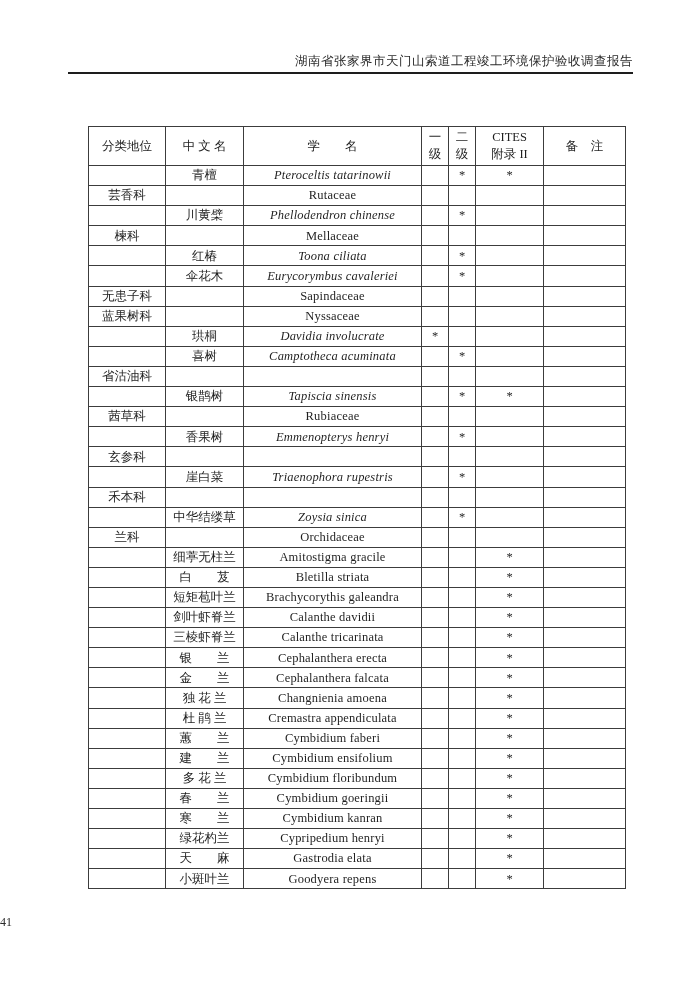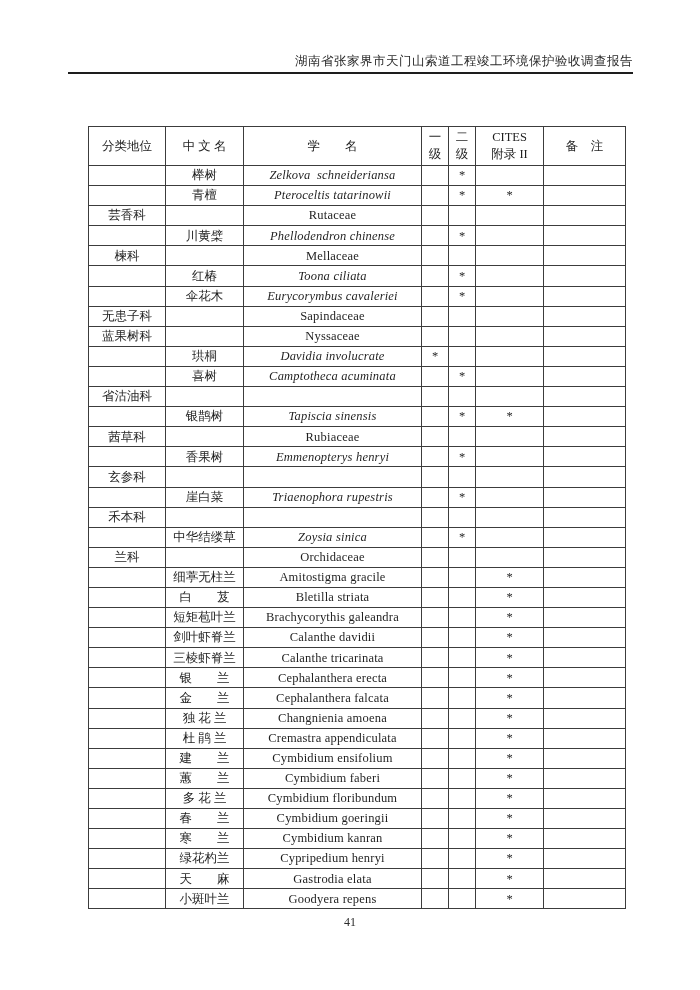--- a/index.html
+++ b/index.html
@@ -67,21 +67,20 @@
   }
   .cn   { white-space: pre; }
   .latin { white-space: pre; letter-spacing: 0.2px; }
   .latin.italic { font-style: italic; }
   .mark { font-size: 13px; }
   .page-number {
     position: absolute;
     top: 915px;
     left: 0;
     width: 700px;
-    text-align: center;
     font-size: 12px;
     color: #2a2a2a;
   }
 </style>
 </head>
 <body>
 
 <div class="page">
 
   <div class="header-title">湖南省张家界市天门山索道工程竣工环境保护验收调查报告</div>
@@ -109,29 +108,20 @@
           <th>二
 级</th>
           <th>CITES
 附录 II</th>
           <th>备　注</th>
         </tr>
       </thead>
       <tbody>
           <tr>
             <td class="cn"></td>
-            <td class="cn">榉树</td>
-            <td class="latin italic">Zelkova  schneideriansa</td>
-            <td class="mark"></td>
-            <td class="mark">*</td>
-            <td class="mark"></td>
-            <td class="cn"></td>
-          </tr>
-          <tr>
-            <td class="cn"></td>
             <td class="cn">青檀</td>
             <td class="latin italic">Pteroceltis tatarinowii</td>
             <td class="mark"></td>
             <td class="mark">*</td>
             <td class="mark">*</td>
             <td class="cn"></td>
           </tr>
           <tr>
             <td class="cn">芸香科</td>
             <td class="cn"></td>
@@ -370,31 +360,31 @@
             <td class="cn"></td>
             <td class="cn">杜 鹃 兰</td>
             <td class="latin">Cremastra appendiculata</td>
             <td class="mark"></td>
             <td class="mark"></td>
             <td class="mark">*</td>
             <td class="cn"></td>
           </tr>
           <tr>
             <td class="cn"></td>
+            <td class="cn">蕙　　兰</td>
+            <td class="latin">Cymbidium faberi</td>
+            <td class="mark"></td>
+            <td class="mark"></td>
+            <td class="mark">*</td>
+            <td class="cn"></td>
+          </tr>
+          <tr>
+            <td class="cn"></td>
             <td class="cn">建　　兰</td>
             <td class="latin">Cymbidium ensifolium</td>
-            <td class="mark"></td>
-            <td class="mark"></td>
-            <td class="mark">*</td>
-            <td class="cn"></td>
-          </tr>
-          <tr>
-            <td class="cn"></td>
-            <td class="cn">蕙　　兰</td>
-            <td class="latin">Cymbidium faberi</td>
             <td class="mark"></td>
             <td class="mark"></td>
             <td class="mark">*</td>
             <td class="cn"></td>
           </tr>
           <tr>
             <td class="cn"></td>
             <td class="cn">多 花 兰</td>
             <td class="latin">Cymbidium floribundum</td>
             <td class="mark"></td>

